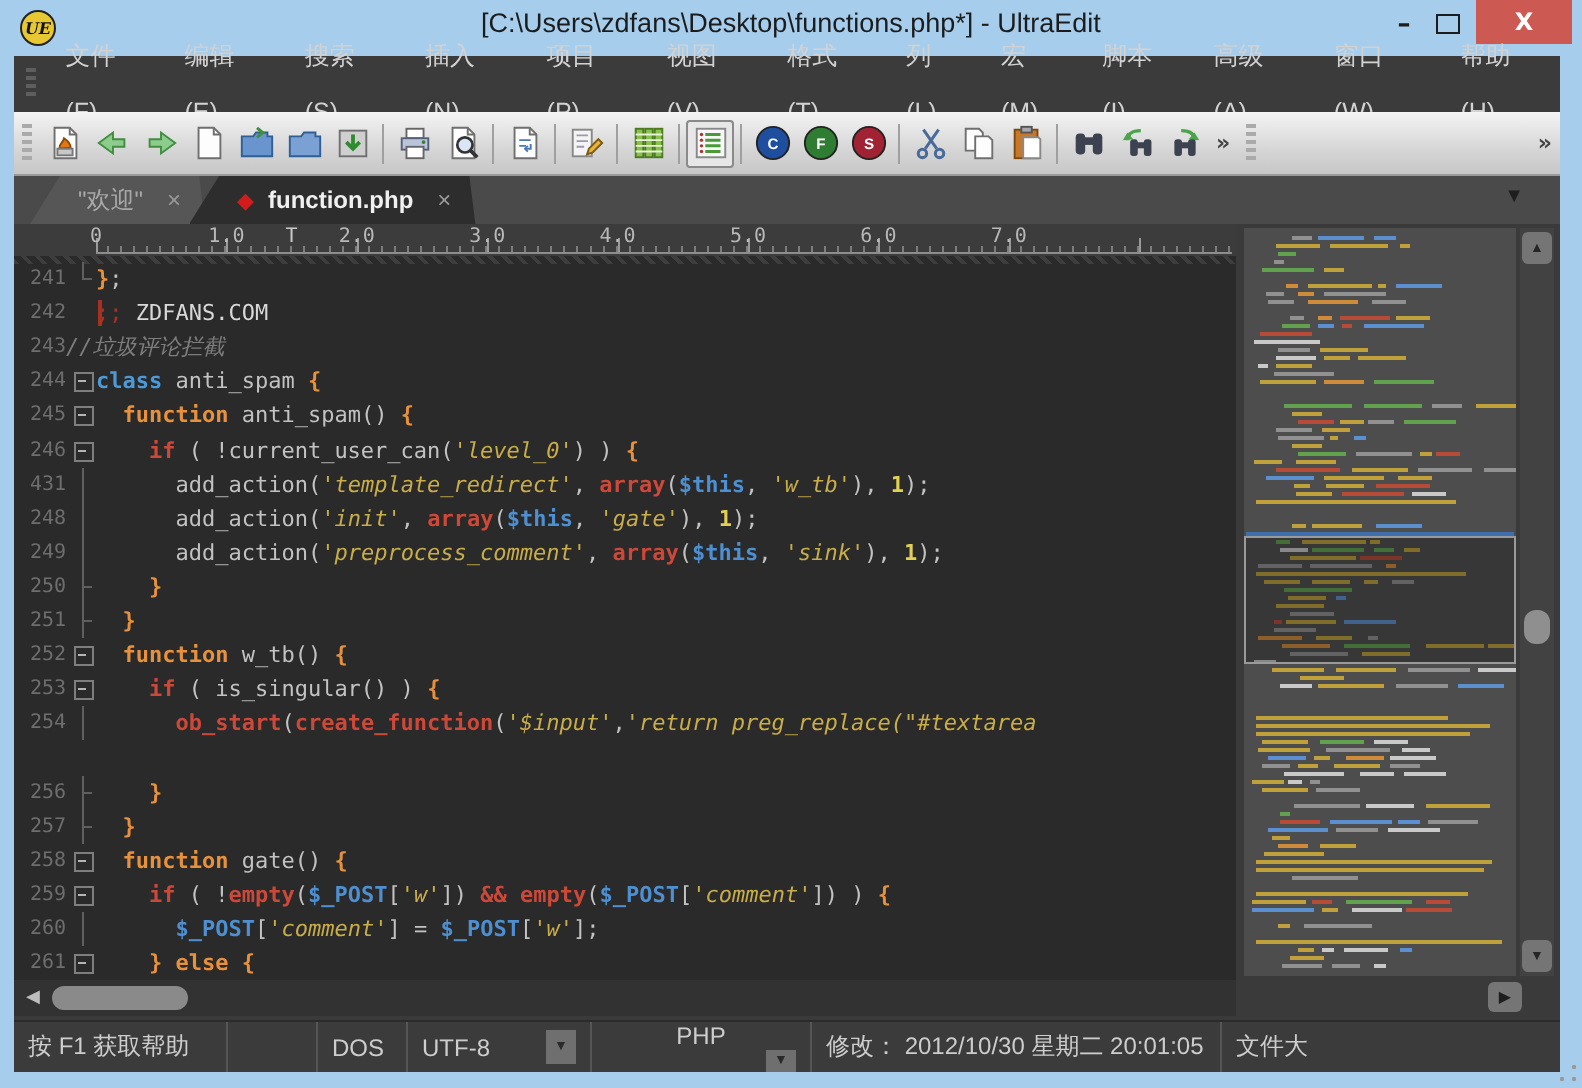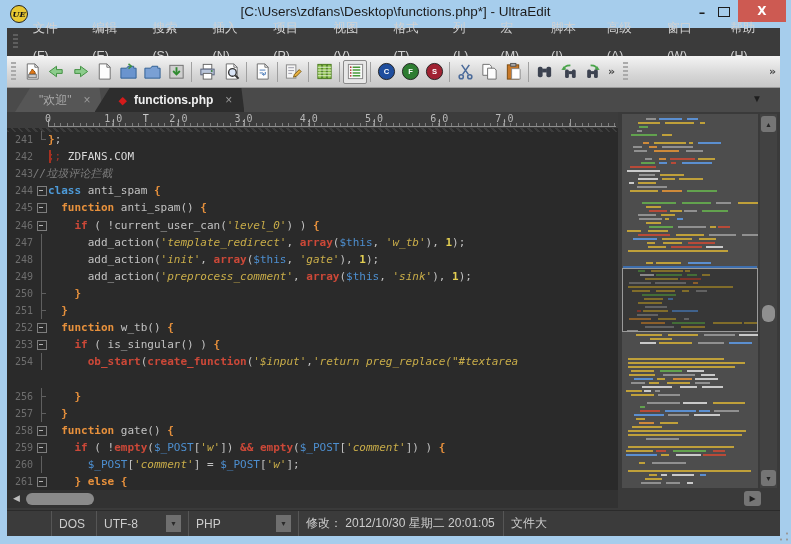--- a/index.html
+++ b/index.html
@@ -81,21 +81,21 @@
   .fold.corner::after{content:"";position:absolute;left:6px;top:8px;width:4px;height:1px;background:#5f5f5f;}
   .redbar{position:absolute;left:42px;top:2px;width:2px;height:13px;background:#a83020;}
   .ctext{position:absolute;top:0;white-space:pre;font:11px "DejaVu Sans Mono",monospace;line-height:17.1px;}
   .tk-pln{color:#c2c2c2;}
   .tk-kwblu{color:#4d9ad8;font-weight:bold;}
   .tk-kwor{color:#e8913c;font-weight:bold;}
   .tk-kwred{color:#cc4838;font-weight:bold;}
   .tk-brc{color:#e8913c;font-weight:bold;}
   .tk-str{color:#c9ad49;font-style:italic;}
   .tk-num{color:#e3cf52;font-weight:bold;}
-  .tk-var{color:#4d8fd0;font-weight:normal;margin-top:32px;}
+  .tk-var{color:#4d8fd0;font-weight:bold;margin-top:32px;}
   .tk-cmt{color:#7d7d7d;font-style:italic;}
   .tk-cmtred{color:#a33327;}
   .tk-bright{color:#d8d8d8;}
   
   .minimap{position:absolute;left:622px;top:114px;width:136px;height:374px;background:#4d4d4d;overflow:hidden;}
   .mm-row{position:absolute;height:2px;}
   .mm-seg{position:absolute;height:2px;top:0;}
   .mm-view{position:absolute;left:0;right:0;top:154px;height:64px;border:1px solid #9a9a9a;
            background:rgba(15,15,15,0.35);}
   .mm-view::before{content:"";position:absolute;left:0;right:0;top:-3px;height:2px;background:#3f6fae;}
@@ -336,21 +336,21 @@
     </div>
 
   <div class="tabbar">
     <div class="tab-strip">
         <div class="tab">
           <span class="tab-label">"欢迎"</span>
           <span class="tab-close">×</span>
         </div>
         <div class="tab active">
           <span class="tab-dot">◆</span>
-          <span class="tab-label">functions.php</span>
+          <span class="tab-label">function.php</span>
           <span class="tab-close">×</span>
         </div>
       </div>
     <span class="tab-ovf">▼</span>
   </div>
 
   <div class="ruler">
     <div class="ticks"></div>
   <span class="ruler-num" style="left: 41px;">0</span>
       <span class="ruler-num" style="left: 106.2px;">1.0</span>
@@ -387,21 +387,21 @@
         <span class="lnum">245</span>
         <span class="fold box"></span>
         <span class="ctext" style="left: 54.24px;"><span class="tk-kwor">function</span><span class="tk-pln"> anti_spam() </span><span class="tk-brc">{</span></span>
       </div>
       <div class="code-row" style="top: 88.5px;">
         <span class="lnum">246</span>
         <span class="fold box"></span>
         <span class="ctext" style="left: 67.48px;"><span class="tk-kwred">if</span><span class="tk-pln"> ( !current_user_can(</span><span class="tk-str">'level_0'</span><span class="tk-pln">) ) </span><span class="tk-brc">{</span></span>
       </div>
       <div class="code-row" style="top: 105.6px;">
-        <span class="lnum">247</span>
+        <span class="lnum">431</span>
         <span class="fold vline"></span>
         <span class="ctext" style="left: 80.72px;"><span class="tk-pln">add_action(</span><span class="tk-str">'template_redirect'</span><span class="tk-pln">, </span><span class="tk-kwred">array</span><span class="tk-pln">(</span><span class="tk-var">$this</span><span class="tk-pln">, </span><span class="tk-str">'w_tb'</span><span class="tk-pln">), </span><span class="tk-num">1</span><span class="tk-pln">);</span></span>
       </div>
       <div class="code-row" style="top: 122.7px;">
         <span class="lnum">248</span>
         <span class="fold vline"></span>
         <span class="ctext" style="left: 80.72px;"><span class="tk-pln">add_action(</span><span class="tk-str">'init'</span><span class="tk-pln">, </span><span class="tk-kwred">array</span><span class="tk-pln">(</span><span class="tk-var">$this</span><span class="tk-pln">, </span><span class="tk-str">'gate'</span><span class="tk-pln">), </span><span class="tk-num">1</span><span class="tk-pln">);</span></span>
       </div>
       <div class="code-row" style="top: 139.8px;">
         <span class="lnum">249</span>
@@ -820,31 +820,34 @@
     <span class="ms-btn ms-down">▼</span>
   </div>
   <div class="sright">▶</div>
 
   <div class="hscroll">
     <span class="hs-left">◀</span>
     <span class="hs-thumb"></span>
   </div>
 
   <div class="statusbar">
+      <div class="sb-seg" style="width: 107px;">
+        <span class="sb-text">按 F1 获取帮助</span>
+      </div>
       <div class="sb-seg" style="width: 45px;">
         <span class="sb-text"></span>
       </div>
       <div class="sb-seg" style="width: 45px;">
         <span class="sb-text">DOS</span>
       </div>
       <div class="sb-seg" style="width: 92px;">
         <span class="sb-text">UTF-8</span>
         <span class="sb-dd">▼</span>
       </div>
-      <div class="sb-seg" style="width: 110px;">
+      <div class="sb-seg" style="width: 110px; flex-direction: column;">
         <span class="sb-text">PHP</span>
         <span class="sb-dd">▼</span>
       </div>
       <div class="sb-seg" style="width: 205px;">
         <span class="sb-text">修改： 2012/10/30 星期二 20:01:05</span>
       </div>
       <div class="sb-seg grow">
         <span class="sb-text">文件大</span>
       </div>
     </div>

